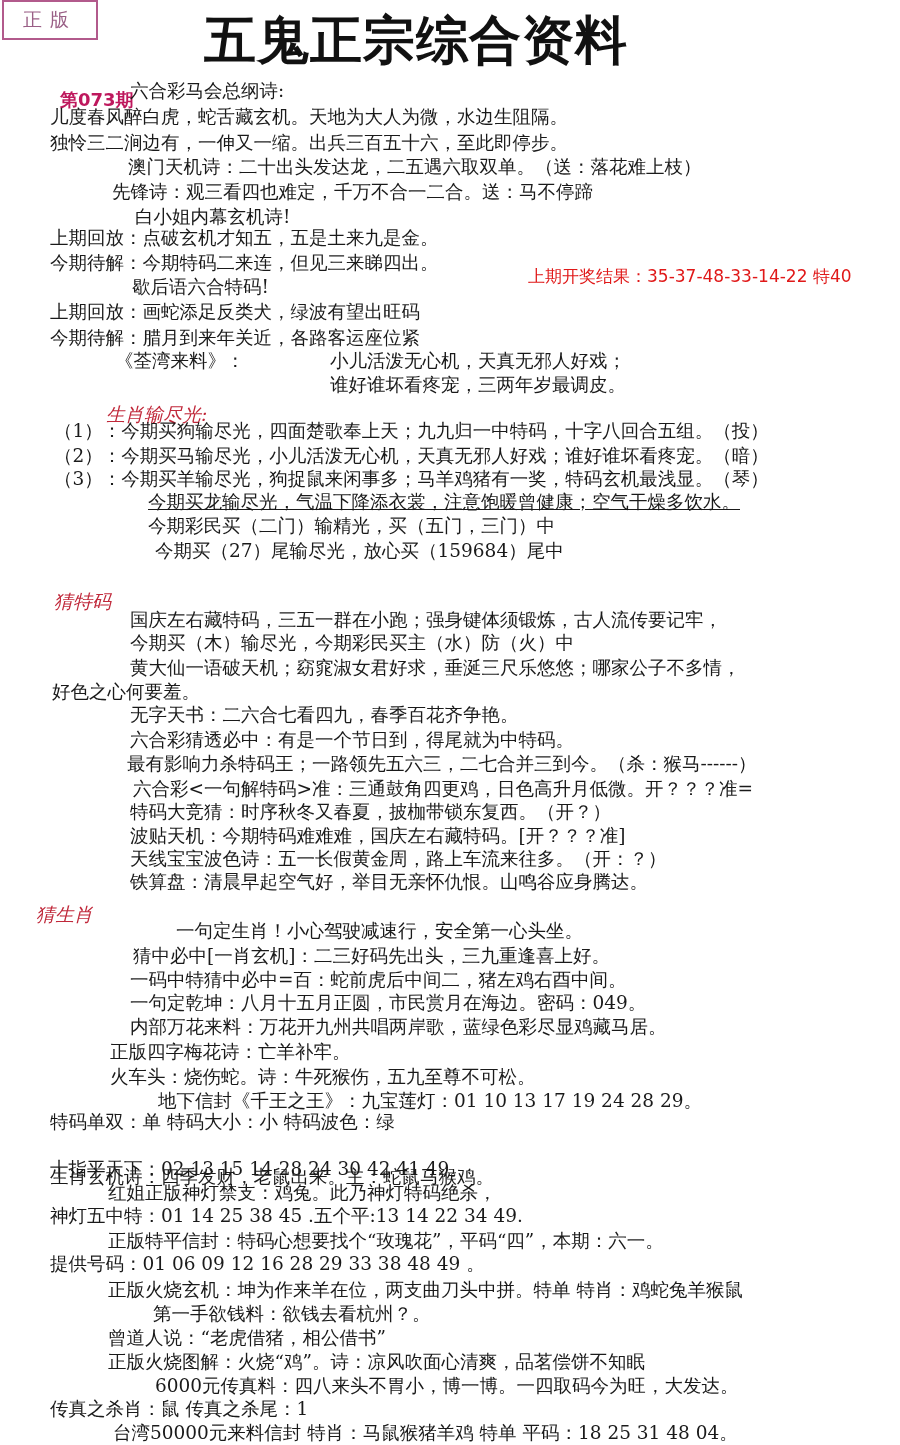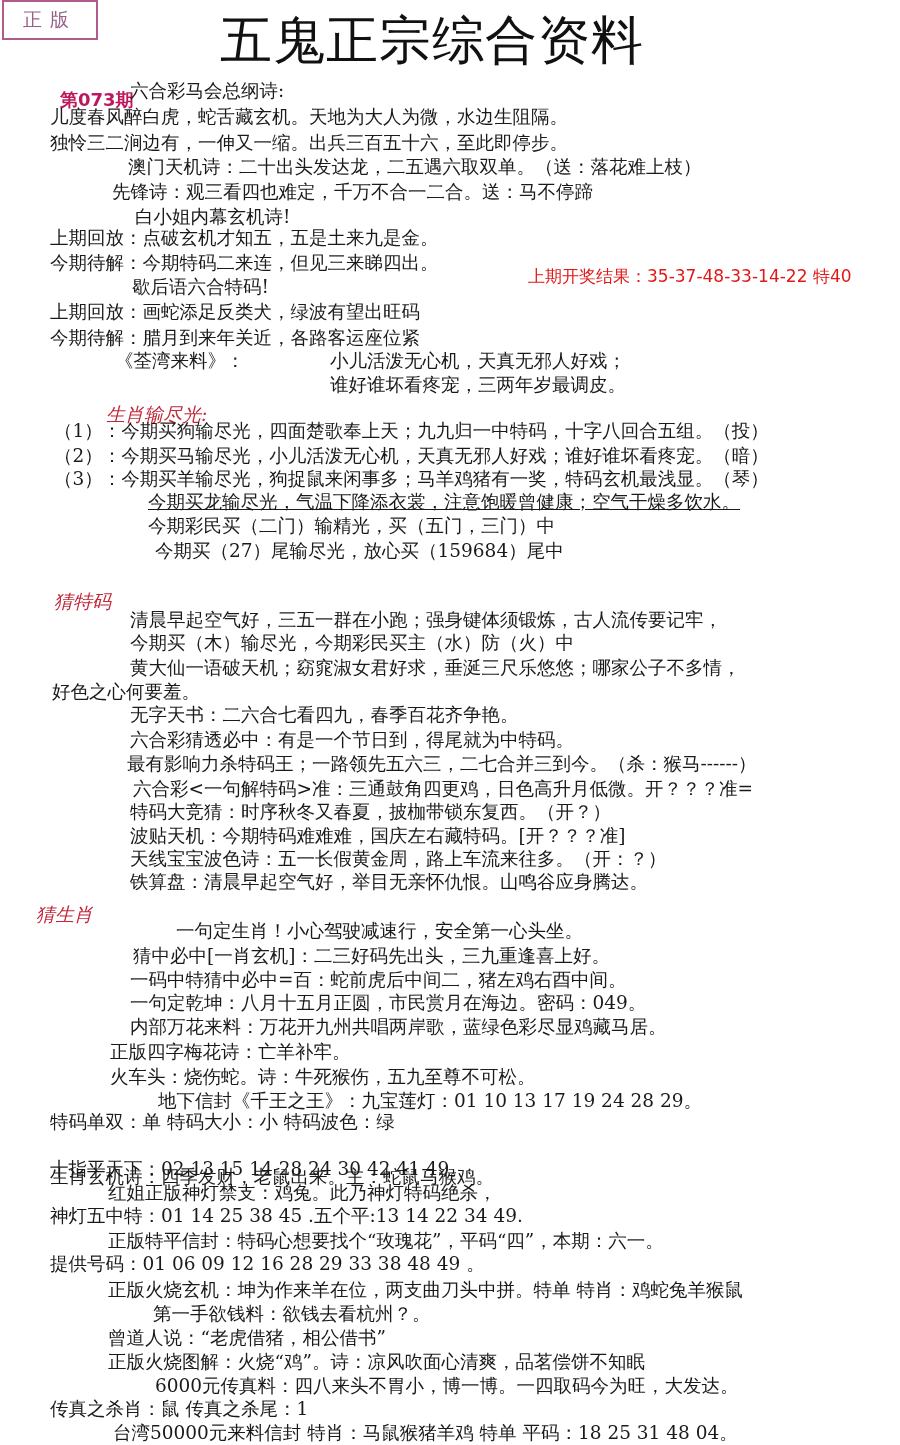--- a/index.html
+++ b/index.html
@@ -9,23 +9,23 @@
       color: #1a1a1a;
     }
     .badge {
       position: absolute; left: 2px; top: 0px; width: 96px; height: 40px;
       border: 2px solid #b25a8c; box-sizing: border-box;
       color: #9a5f86; font-size: 19px; letter-spacing: 8px;
       display: flex; align-items: center; justify-content: center;
       background: #fff;
     }
     .title {
-      position: absolute; left: 220px; top: 14px;
+      position: absolute; left: 204px; top: 14px;
       font-size: 52px; letter-spacing: 1px; color: #111;
-      font-family: "DejaVu Serif", serif; font-weight: normal; line-height: 1;
+      font-family: "DejaVu Serif", serif; font-weight: bold; line-height: 1;
     }
     .issue {
       position: absolute; left: 60px; top: 88px; font-size: 18px; font-weight: bold;
       font-family: "DejaVu Sans", "Liberation Sans", sans-serif; color: #be185d;
     }
     .line {
       position: absolute; white-space: nowrap; font-size: 18.5px; line-height: 1;
       color: #1a1a1a;
     }
     .red-result {
@@ -65,21 +65,21 @@
     <div class="line" style="left: 50px; top: 329px;">今期待解：腊月到来年关近，各路客运座位紧</div>
     <div class="line" style="left: 115px; top: 352px;">《荃湾来料》：</div>
     <div class="line" style="left: 330px; top: 352px;">小儿活泼无心机，天真无邪人好戏；</div>
     <div class="line" style="left: 330px; top: 376px;">谁好谁坏看疼宠，三两年岁最调皮。</div>
     <div class="line" style="left: 54px; top: 422px;">（1）：今期买狗输尽光，四面楚歌奉上天；九九归一中特码，十字八回合五组。（投）</div>
     <div class="line" style="left: 54px; top: 447px;">（2）：今期买马输尽光，小儿活泼无心机，天真无邪人好戏；谁好谁坏看疼宠。（暗）</div>
     <div class="line" style="left: 54px; top: 470px;">（3）：今期买羊输尽光，狗捉鼠来闲事多；马羊鸡猪有一奖，特码玄机最浅显。（琴）</div>
     <div class="line" style="left: 148px; top: 493px; text-decoration: underline;">今期买龙输尽光，气温下降添衣裳，注意饱暖曾健康；空气干燥多饮水。</div>
     <div class="line" style="left: 148px; top: 517px;">今期彩民买（二门）输精光，买（五门，三门）中</div>
     <div class="line" style="left: 155px; top: 542px;">今期买（27）尾输尽光，放心买（159684）尾中</div>
-    <div class="line" style="left: 130px; top: 611px;">清晨早起空气好，三五一群在小跑；强身键体须锻炼，古人流传要记牢，</div>
+    <div class="line" style="left: 130px; top: 611px;">国庆左右藏特码，三五一群在小跑；强身键体须锻炼，古人流传要记牢，</div>
     <div class="line" style="left: 130px; top: 634px;">今期买（木）输尽光，今期彩民买主（水）防（火）中</div>
     <div class="line" style="left: 130px; top: 659px;">黄大仙一语破天机；窈窕淑女君好求，垂涎三尺乐悠悠；哪家公子不多情，</div>
     <div class="line" style="left: 52px; top: 683px;">好色之心何要羞。</div>
     <div class="line" style="left: 130px; top: 706px;">无字天书：二六合七看四九，春季百花齐争艳。</div>
     <div class="line" style="left: 130px; top: 731px;">六合彩猜透必中：有是一个节日到，得尾就为中特码。</div>
     <div class="line" style="left: 127px; top: 755px;">最有影响力杀特码王；一路领先五六三，二七合并三到今。（杀：猴马------）</div>
     <div class="line" style="left: 133px; top: 780px;">六合彩&lt;一句解特码&gt;准：三通鼓角四更鸡，日色高升月低微。开？？？准=</div>
     <div class="line" style="left: 130px; top: 803px;">特码大竞猜：时序秋冬又春夏，披枷带锁东复西。（开？）</div>
     <div class="line" style="left: 130px; top: 827px;">波贴天机：今期特码难难难，国庆左右藏特码。[开？？？准]</div>
     <div class="line" style="left: 130px; top: 850px;">天线宝宝波色诗：五一长假黄金周，路上车流来往多。（开：？）</div>

